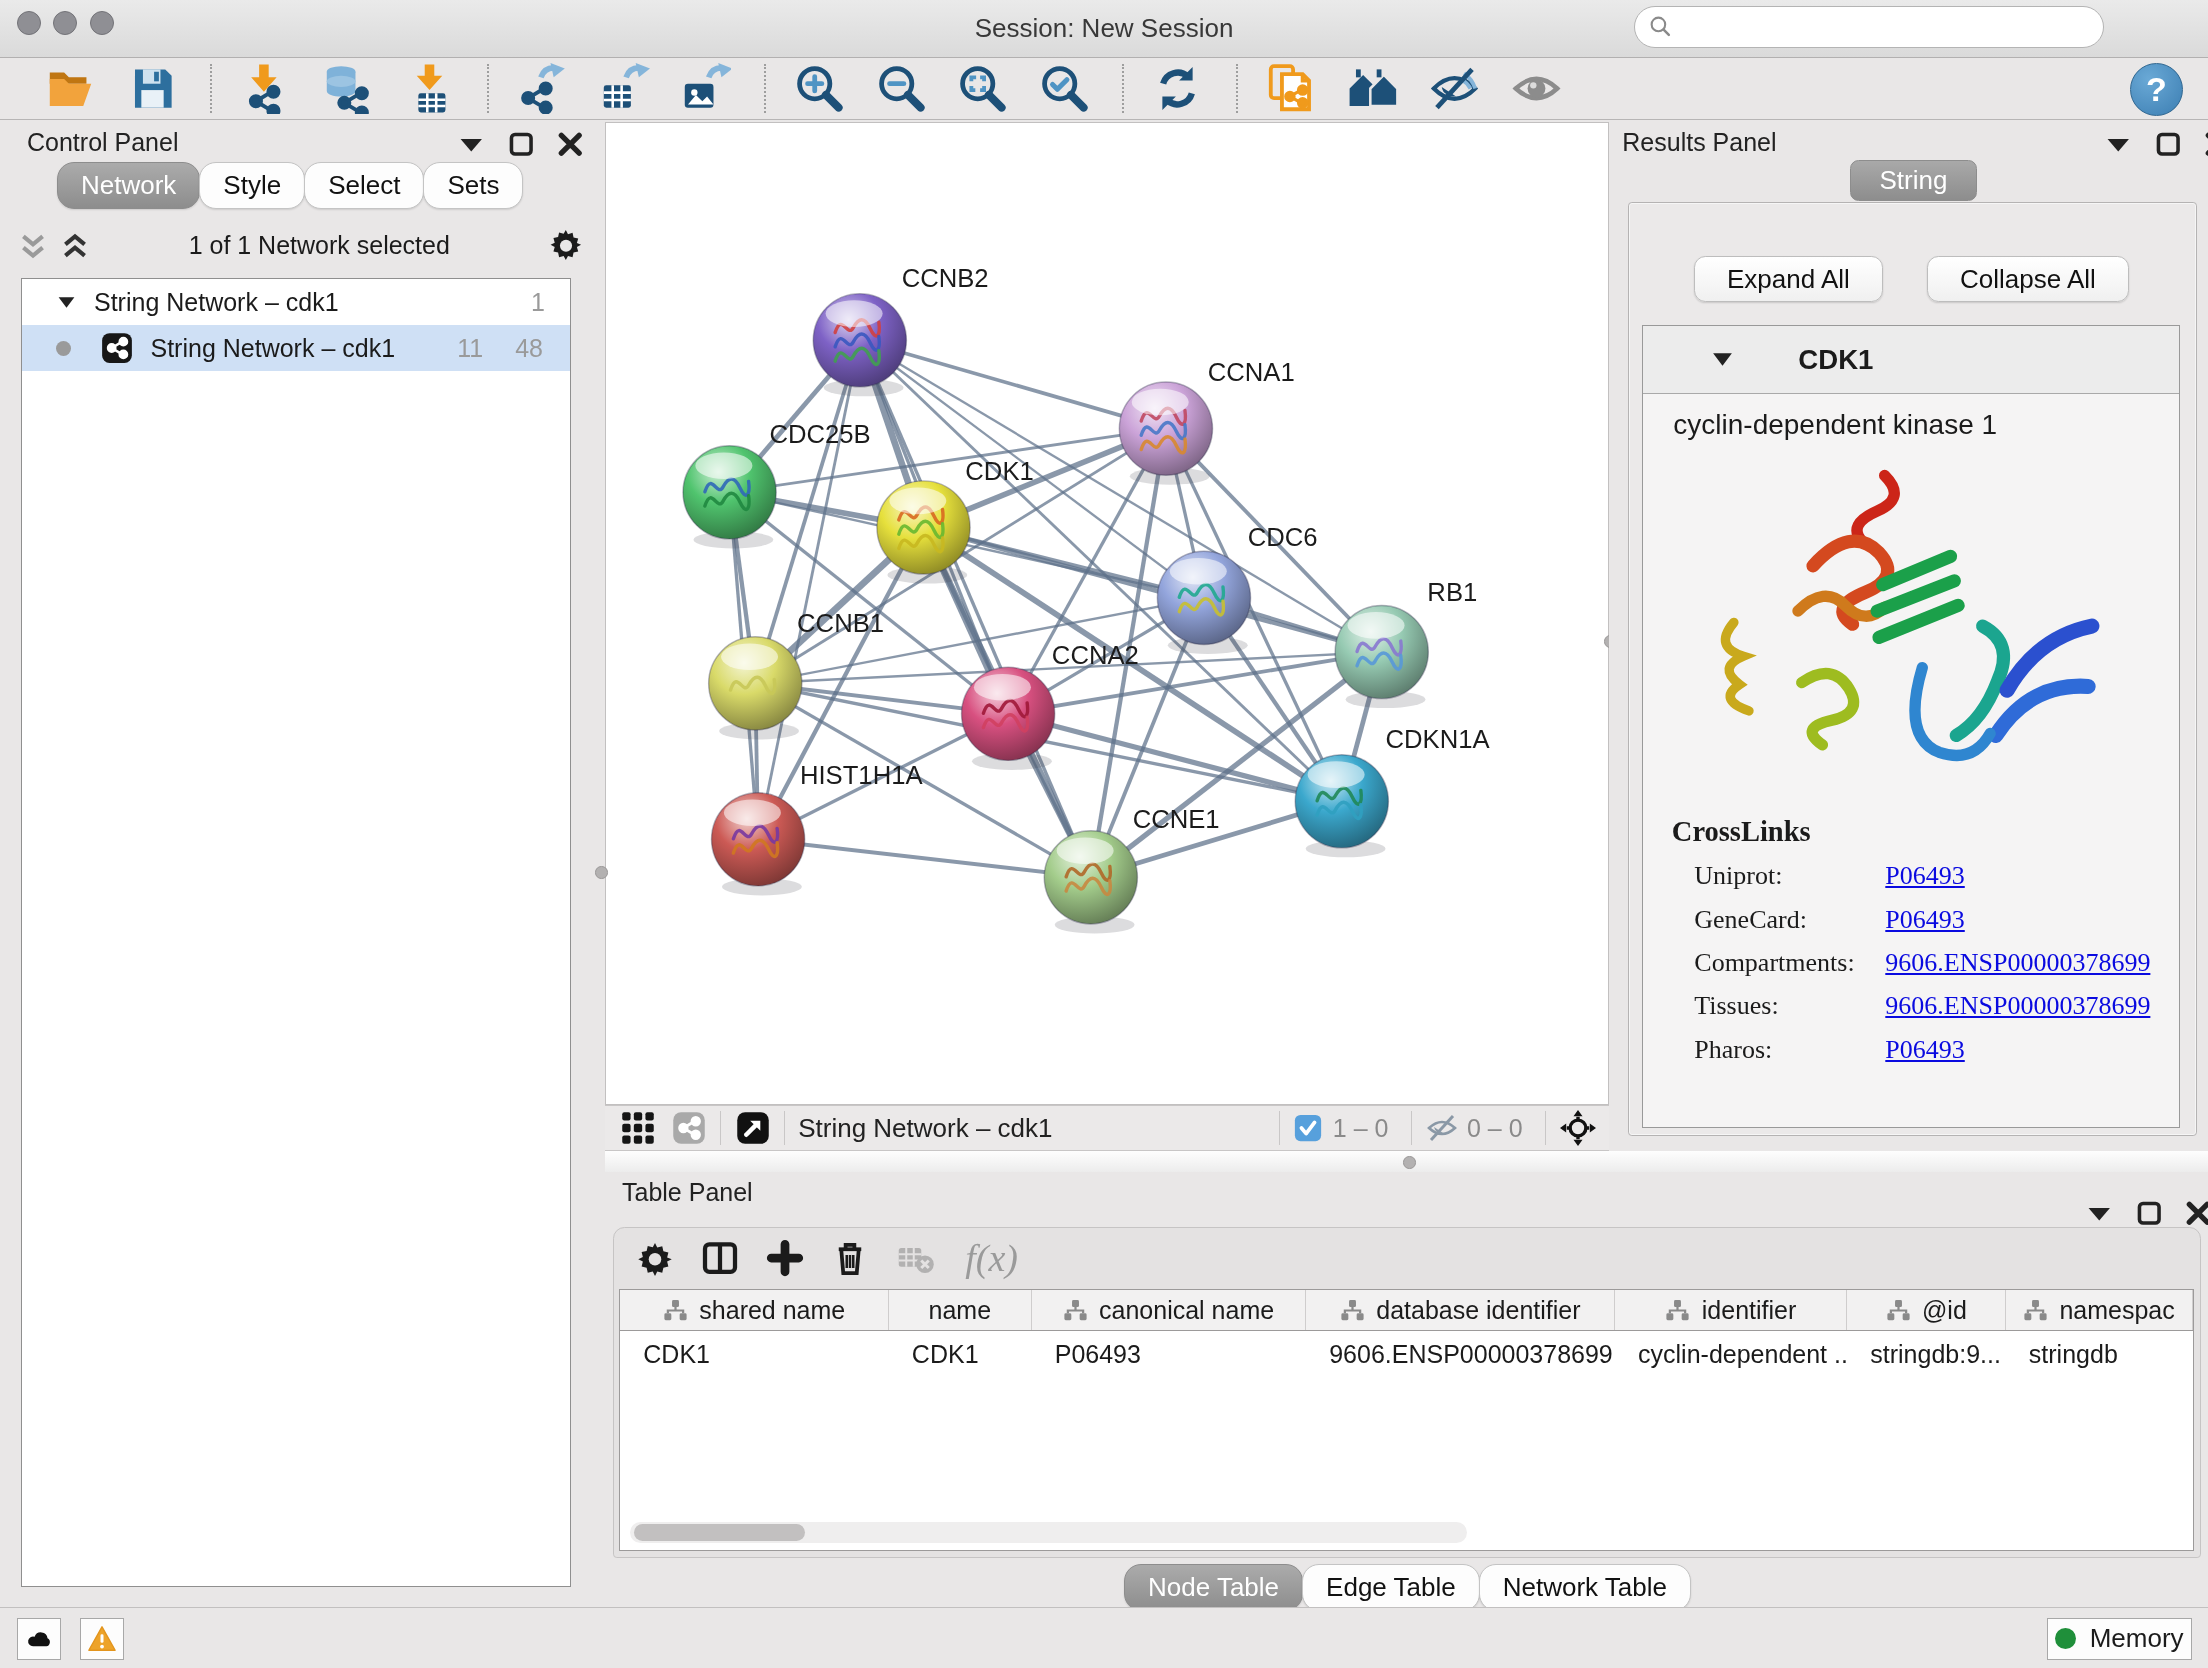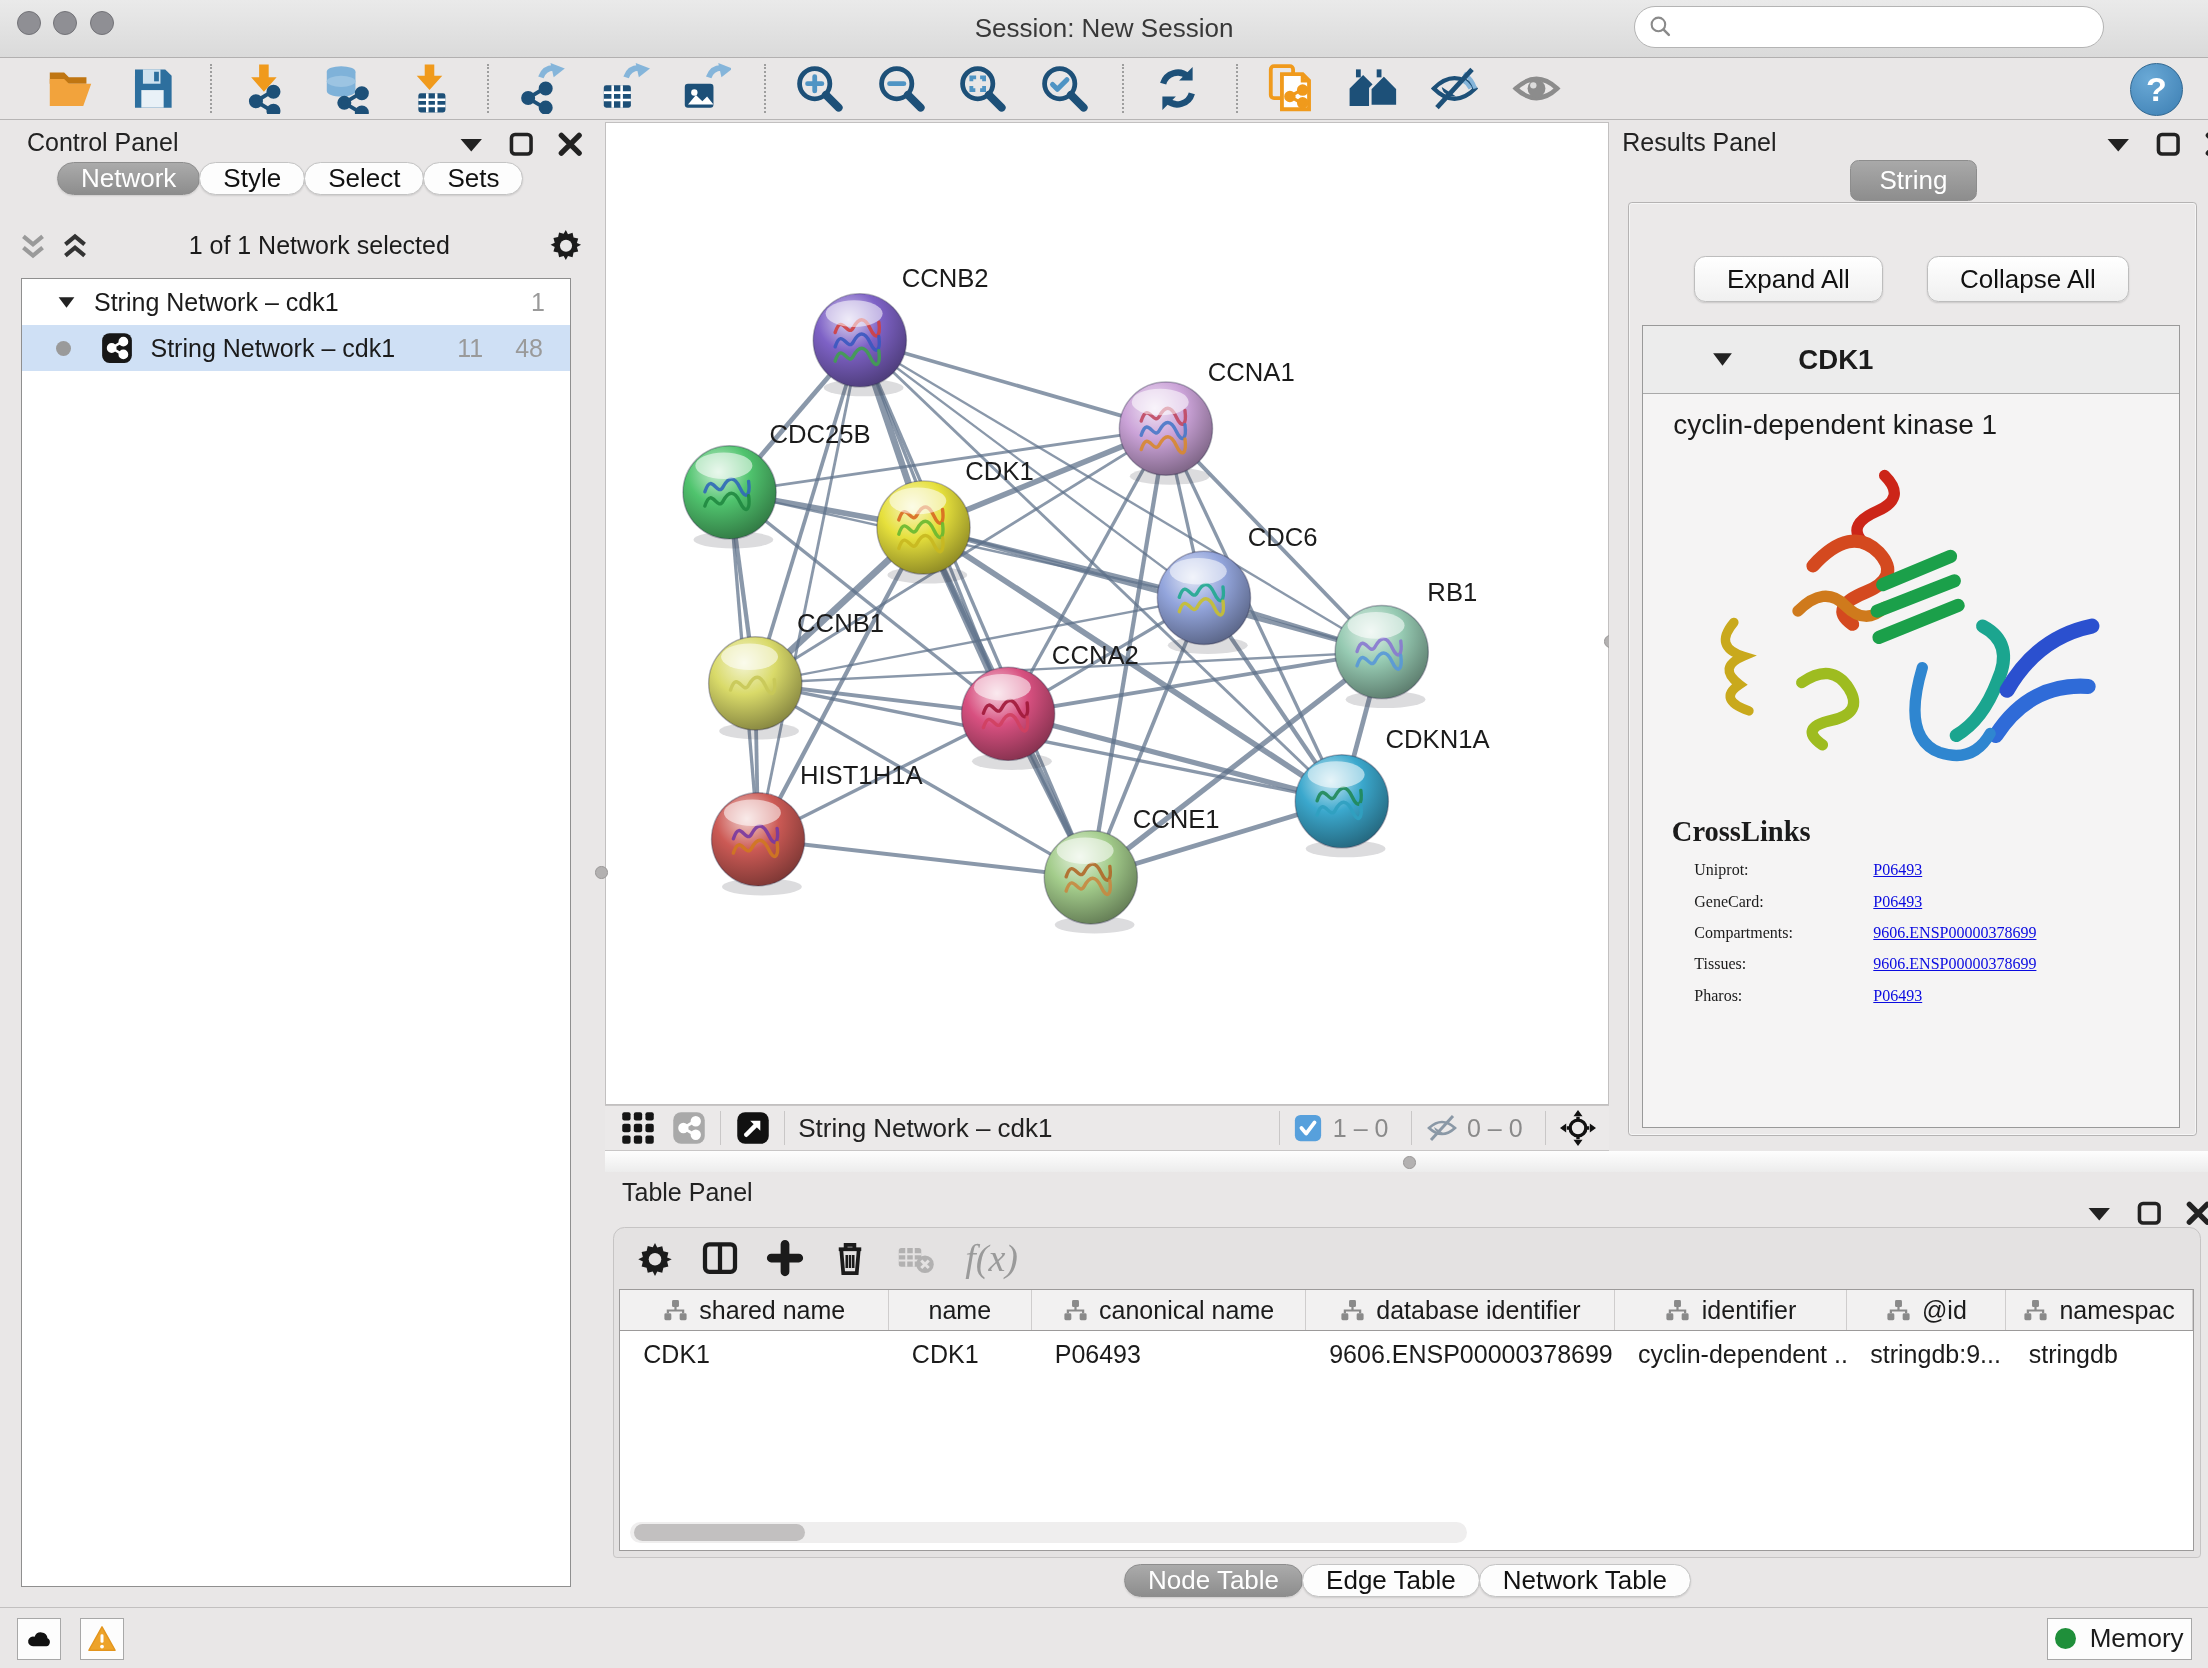--- a/index.html
+++ b/index.html
@@ -24,21 +24,21 @@
   .helpbtn{position:absolute;left:2151px;top:1.9px;width:51px;height:51px;border-radius:50%;
     background:radial-gradient(circle at 35% 30%,#6aa9d6,#3c7eb2);color:#fff;font-size:34px;font-weight:bold;
     text-align:center;line-height:51px;border:1px solid #2f6690;}
   
   .ptitle{font-size:25px;color:#222;}
   .winbtns{position:absolute;display:flex;gap:21px;align-items:center;}
   .winbtns svg{width:28.5px;height:28.5px;}
   
   .control{position:absolute;left:0;top:120px;width:601px;height:1488px;background:#e9e7e7;}
   .tabs{position:absolute;display:flex;}
-  .tab{font-size:26px;padding:0 23px;background:#fdfdfd;color:#111;border:1px solid #c4c4c4;
+  .tab{font-size:26px;padding:7px 23px;background:#fdfdfd;color:#111;border:1px solid #c4c4c4;
        border-radius:17px;margin-right:-1px;box-shadow:0 1px 1.9px rgba(0,0,0,.12);text-align:right;}
   .tab.active{background:linear-gradient(#ababab,#8d8d8d);color:#fff;border-color:#8d8d8d;}
   .subhead{position:absolute;left:17px;top:99px;width:567px;height:53px;display:flex;align-items:center;}
   .treebox{position:absolute;left:21px;top:158px;width:550px;height:1309px;background:#fff;
     border:1.9px solid #8f8f8f;box-sizing:border-box;}
   .trow{height:46px;display:flex;align-items:center;font-size:25px;}
   .trow .cnt{color:#9a9a9a;}
   .trow.sel{background:#cfe0f5;}
   .dotgray{width:15px;height:15px;border-radius:50%;background:#9a9a9a;}
   
@@ -56,21 +56,21 @@
   .rbox{position:absolute;left:19px;top:82px;width:569px;height:934px;border:1.9px solid #b5b3b3;
     border-radius:3.8px;background:#ebe9e9;box-shadow:inset 0 0 0 1px #f6f6f6;box-sizing:border-box;}
   .stringtab{position:absolute;left:241px;top:40px;padding:3.8px 28.5px;font-size:26px;color:#fff;
     background:linear-gradient(#a9a9a9,#8d8d8d);border:1px solid #8d8d8d;border-radius:8.6px;z-index:3;}
   .btn{font-size:26px;padding:6.7px 32px;background:linear-gradient(#ffffff,#f0f0f0);
        border:1.9px solid #bdbdbd;border-radius:11.4px;color:#111;box-shadow:0 1px 1.9px rgba(0,0,0,.15);}
   .innerbox{position:absolute;left:13.3px;top:122px;width:538px;height:803px;border:1.9px solid #999;
     background:#f5f4f4;box-sizing:border-box;}
   .cdkhead{height:67px;background:#ececec;border-bottom:1.9px solid #a9a9a9;display:flex;align-items:center;}
   .serif{font-family:"Liberation Serif",serif;}
-  .xl-row{display:flex;font-size:16px;margin:13.3px 0 13.3px 51px;}
+  .xl-row{display:flex;font-size:26px;margin:13.3px 0 13.3px 51px;gap:12px;}
   .xl-label{width:179px;color:#1b1b1b;}
   .xl-link{color:#0a0ae0;text-decoration:underline;}
   
   .tablepanel{position:absolute;left:605px;top:1172px;width:1604px;height:436px;background:#e9e7e7;}
   .tpbox{position:absolute;left:7.6px;top:55px;width:1588px;height:331px;background:#e4e2e2;
     border:1px solid #c6c4c4;border-radius:11.4px 11.4px 3.8px 3.8px;box-sizing:border-box;}
   .tptools{height:59px;display:flex;align-items:center;padding-left:21px;}
   .tptools svg{width:40px;height:40px;margin-right:25px;}
   .fx{font-family:"Liberation Serif",serif;font-style:italic;color:#9a9a9a;font-size:38px;margin-left:5.7px;}
   .gridwrap{position:absolute;left:5.7px;top:61px;right:5.7px;bottom:5.7px;background:#fff;

